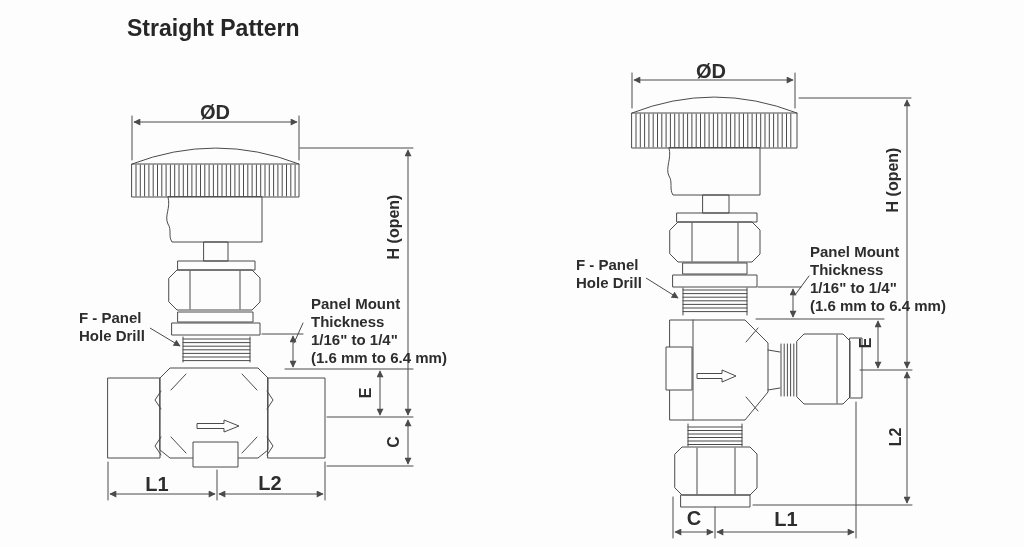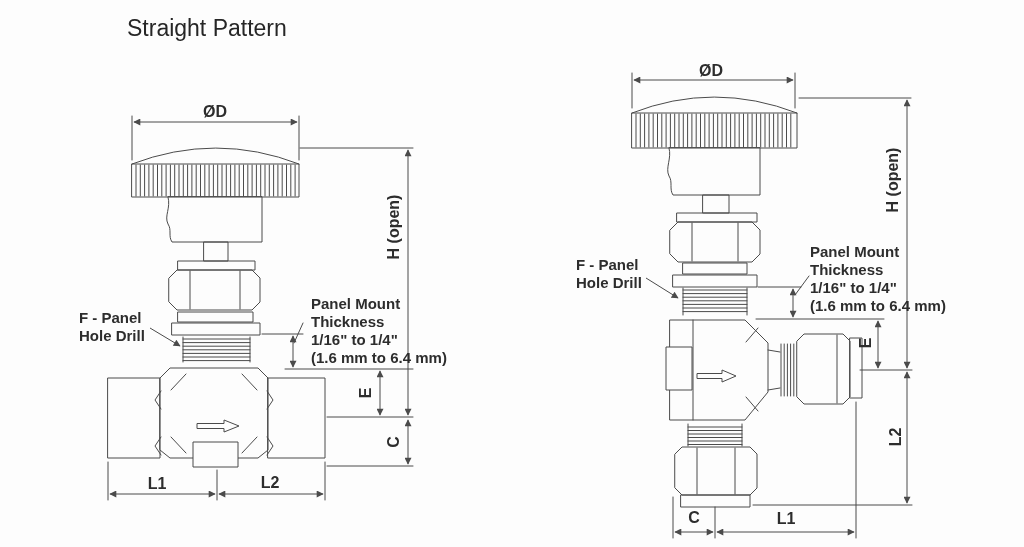--- a/index.html
+++ b/index.html
@@ -4,25 +4,25 @@
 <style>
   html,body{margin:0;padding:0;background:#fff;}
   .canvas{
     position:relative;width:1024px;height:547px;background:#fdfdfd;overflow:hidden;
     font-family:"Liberation Sans", sans-serif;color:#2d2d2d;
   }
   svg.drawing{position:absolute;left:0;top:0;}
   svg .s{stroke:#4b4b4b;stroke-width:1;fill:none;stroke-linejoin:round;stroke-linecap:round;}
   svg .sf{stroke:#4b4b4b;stroke-width:1;fill:#fdfdfd;stroke-linejoin:round;}
   svg .dim{stroke:#4b4b4b;stroke-width:1;fill:none;}
-  .lbl{position:absolute;font-size:16px;font-weight:700;white-space:nowrap;
+  .lbl{position:absolute;font-size:20px;font-weight:700;white-space:nowrap;
        transform:translate(-50%,-50%);line-height:1;}
   .vlbl{position:absolute;font-size:16px;font-weight:700;white-space:nowrap;
        transform:translate(-50%,-50%) rotate(-90deg);line-height:1;}
-  .title{position:absolute;font-size:23px;font-weight:400;color:#262626;white-space:nowrap;}
+  .title{position:absolute;font-size:23px;font-weight:700;color:#262626;white-space:nowrap;}
   .note{position:absolute;font-size:15px;font-weight:700;line-height:18px;white-space:nowrap;}
   .note span{display:block;}
 </style>
 </head>
 <body>
 
 <div class="canvas">
 
   <svg class="drawing" width="1024" height="547" viewBox="0 0 1024 547">
     <defs>

